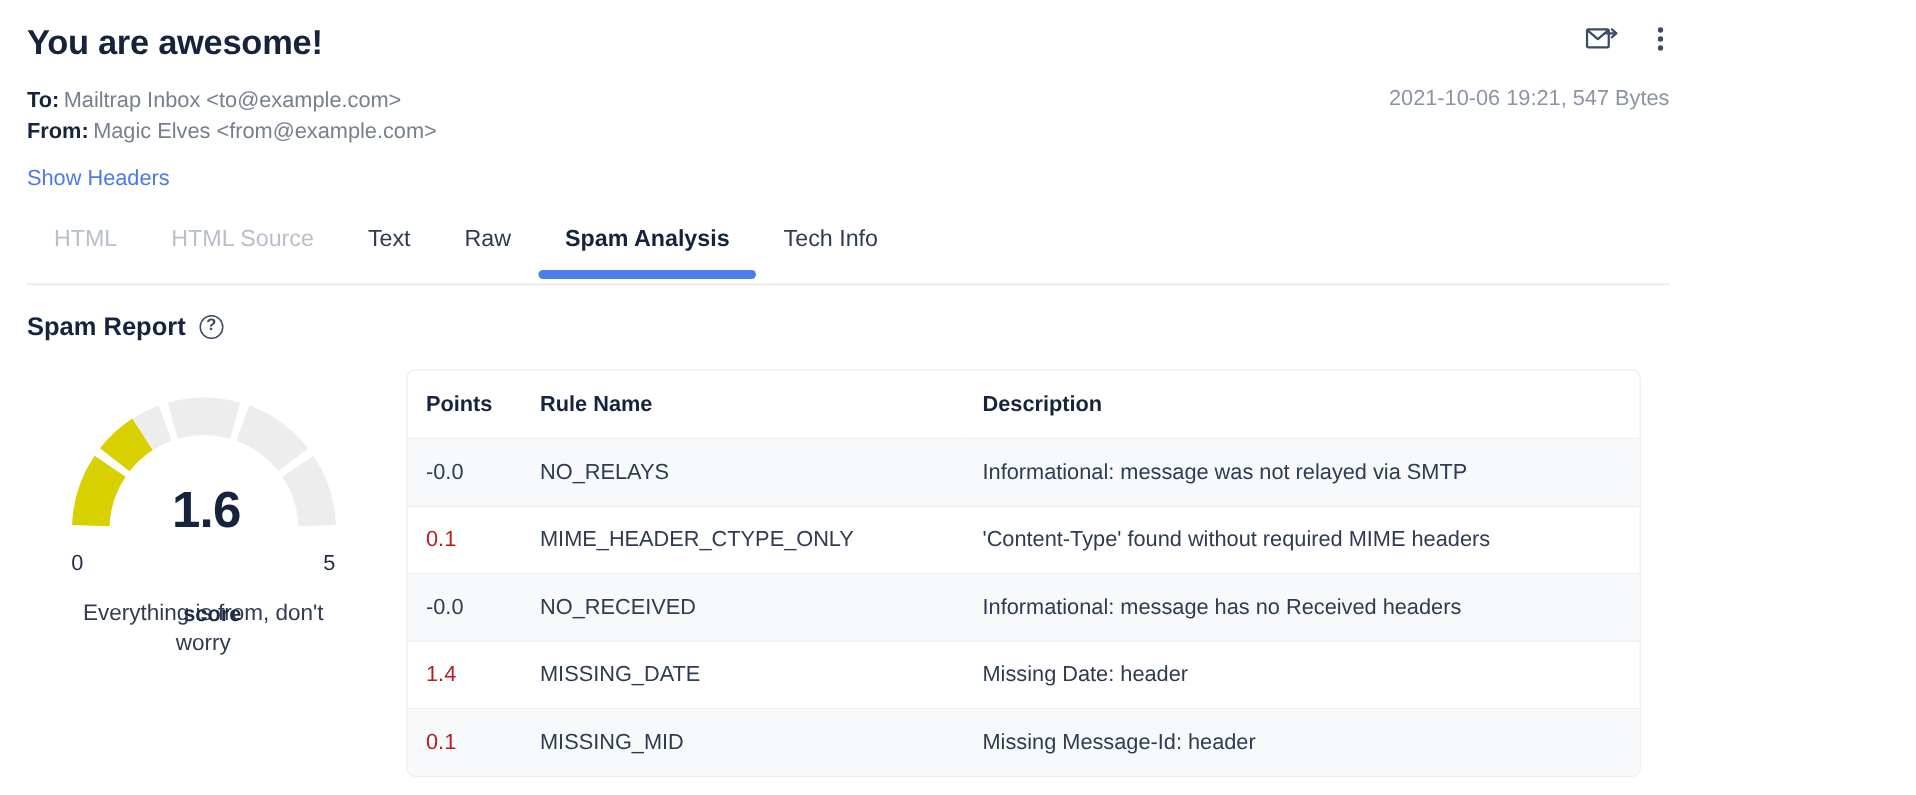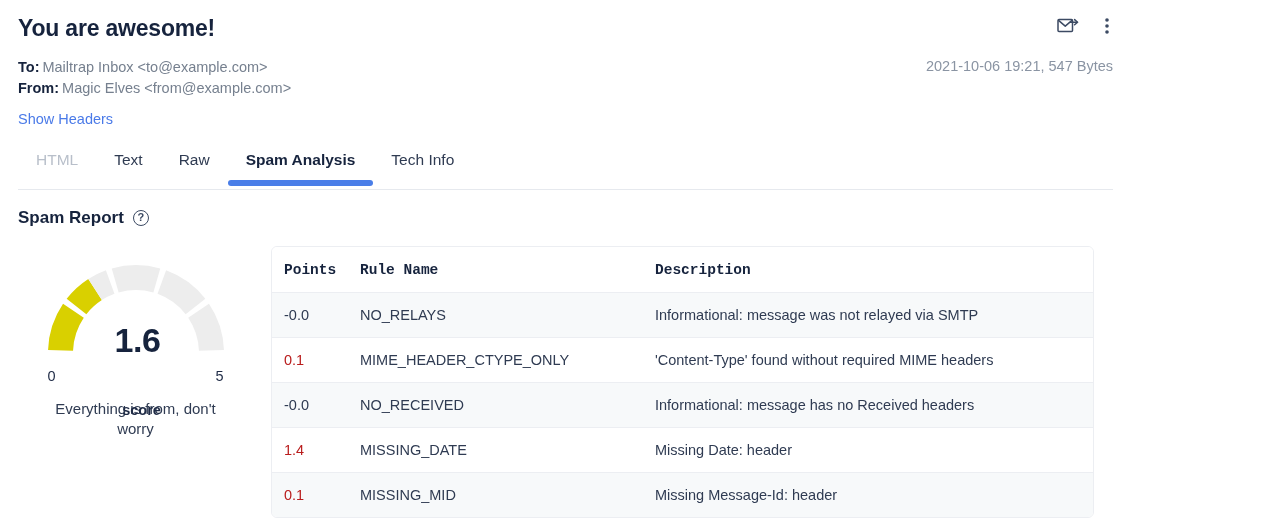--- a/index.html
+++ b/index.html
@@ -223,21 +223,20 @@
     overflow: hidden;
     font-size: 14.5px;
   }
   .spam-table th {
     text-align: left;
     font-weight: bold;
     color: #16233d;
     padding: 15px 10px 14px 10px;
     background: #ffffff;
     border-bottom: 1px solid #eceef2;
-    font-family: Liberation Mono, monospace;
   }
   .spam-table td {
     padding: 14px 10px 14px 10px;
     color: #2f3b52;
     border-bottom: 1px solid #eceef2;
     vertical-align: middle;
   }
   .spam-table tbody tr:last-child td { border-bottom: none; }
   .spam-table tbody tr:nth-child(odd) td { background: #f7f9fa; }
   .spam-table tbody tr:nth-child(even) td { background: #ffffff; }
@@ -289,20 +288,21 @@
           </svg>
         </span>
 
       </div>
       <div class="meta-line">2021-10-06 19:21, 547 Bytes</div>
     </div>
   </div>
 
   <div class="tabs">
     <div class="tab muted">HTML</div>
+    <div class="tab muted">HTML Source</div>
     <div class="tab">Text</div>
     <div class="tab">Raw</div>
     <div class="tab active">Spam Analysis</div>
     <div class="tab">Tech Info</div>
   </div>
 
   <div class="report-title">
     <span>Spam Report</span>
     <span class="help-icon">?</span>
   </div>

